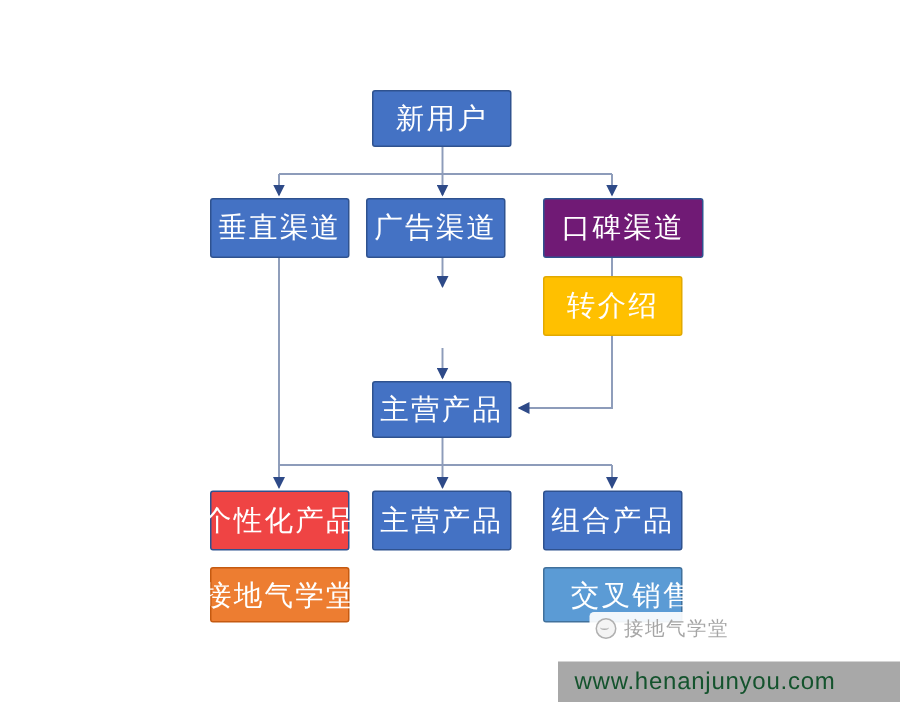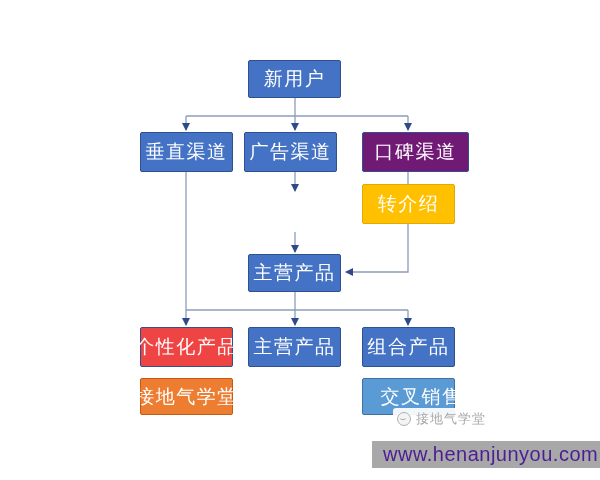--- a/index.html
+++ b/index.html
@@ -28,21 +28,21 @@
   .wm-logo{
     width:14px;height:14px;border-radius:50%;border:1.5px solid #b0b0b0;
     box-sizing:border-box;background:#f4f4f4;position:relative;flex:0 0 auto;
   }
   .wm-logo::after{
     content:"";position:absolute;left:2px;top:3px;width:6px;height:3px;
     border-bottom:1.5px solid #b0b0b0;border-radius:50%;
   }
   .site-bar{
     position:absolute;left:372px;top:441px;width:228px;height:27px;
-    color:#4c1d95;font-size:20px;line-height:27px;padding-left:11px;
+    color:#14532d;font-size:16px;line-height:27px;padding-left:11px;
     box-sizing:border-box;letter-spacing:.5px;
   }
 </style>
 </head>
 <body>
 
 <div class="stage">
 
 
   <svg class="edges" width="600" height="480">

